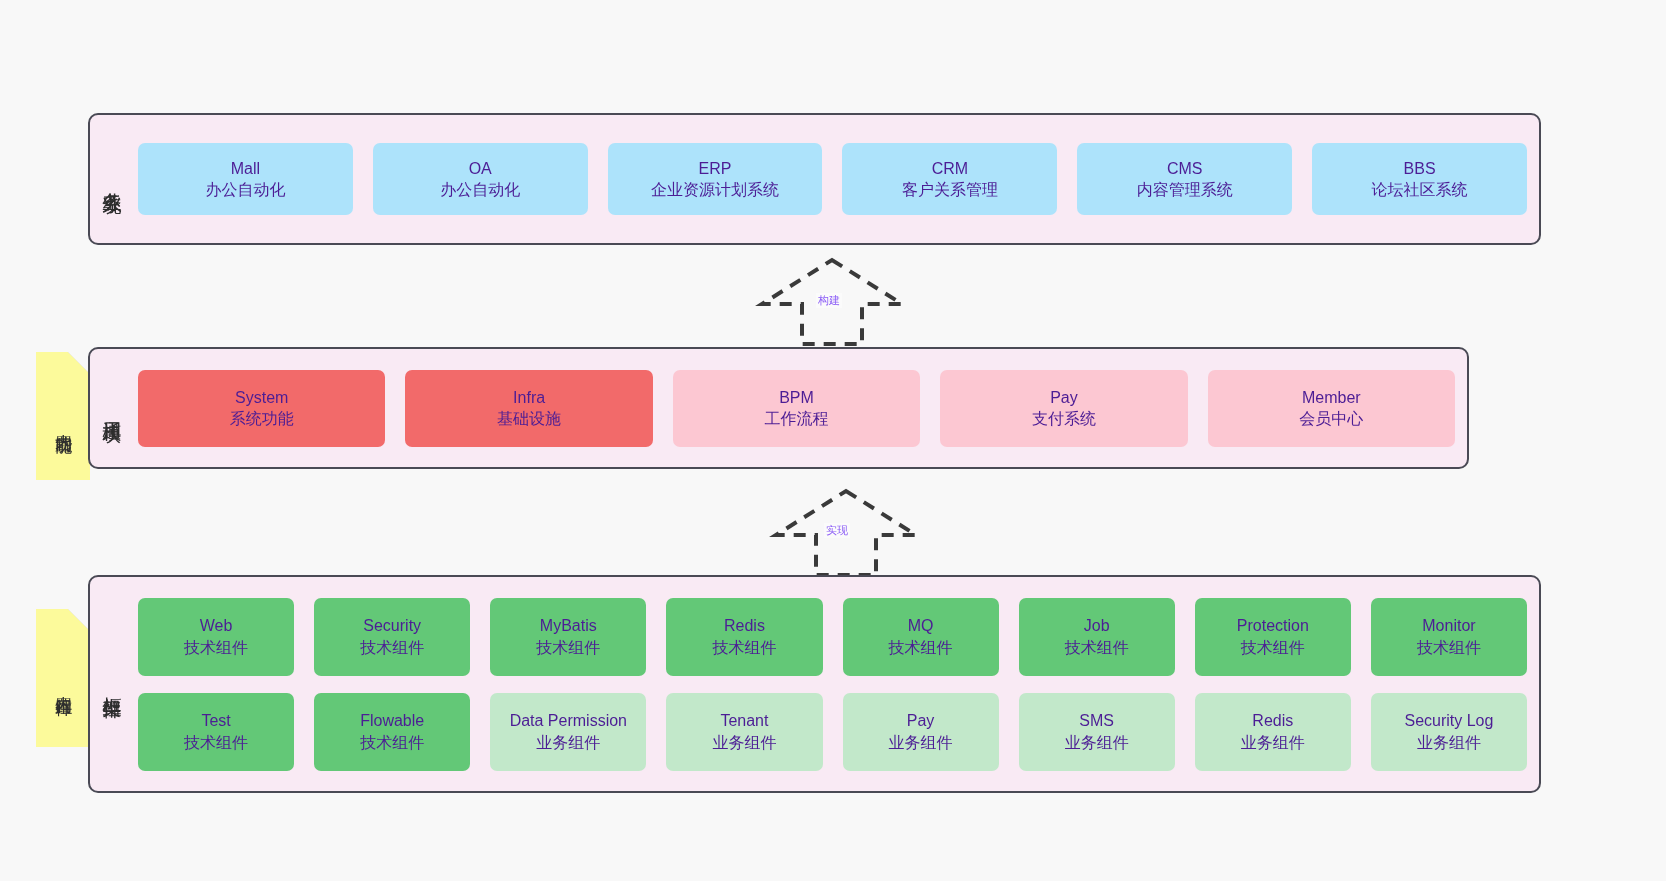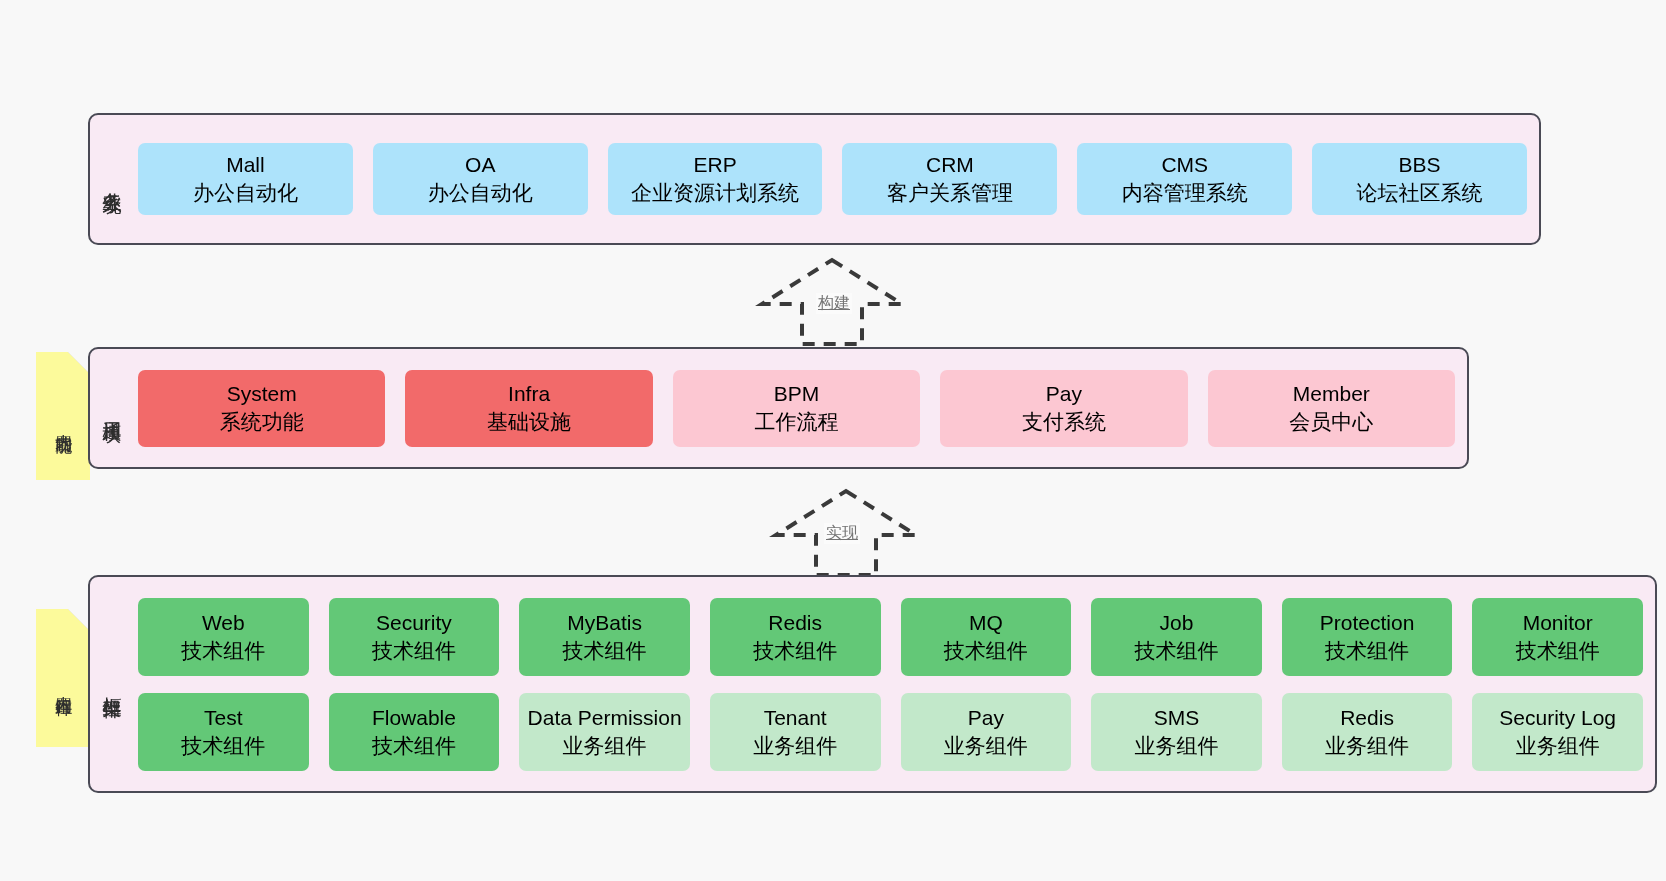--- a/index.html
+++ b/index.html
@@ -52,40 +52,40 @@
     align-items:stretch;
   }
   .cell{
     flex:1 1 0;
     border-radius:7px;
     display:flex;
     flex-direction:column;
     align-items:center;
     justify-content:center;
     text-align:center;
-    font-size:21px;
+    font-size:16px;
     line-height:1.32;
-    color:#000000;
+    color:#4c1d95;
     box-sizing:border-box;
     padding:4px 6px;
   }
   .cell .ttl{display:block;}
   .cell .sub{display:block;}
 
   
   .c-blue       {background:#ade3fb;}
   .c-red        {background:#f26a6a;}
   .c-pink       {background:#fcc7d2;}
   .c-green      {background:#63c877;}
   .c-greenlight {background:#c2e8ca;}
 
   
   #layer-business {left:88px; top:113px; width:1453px; height:132px;}
   #layer-common   {left:88px; top:347px; width:1381px; height:122px;}
-  #layer-frame    {left:88px; top:575px; width:1569px; height:218px;justify-content:center;}
+  #layer-frame    {left:88px; top:575px; width:1453px; height:218px;justify-content:center;}
 
   #layer-business .cell{height:72px;}
   #layer-common   .cell{height:77px;}
   #layer-frame    .cell{height:78px;}
 
   
   .note{
     position:absolute;
     width:54px;
     background:#fcfa9b;
@@ -125,27 +125,26 @@
   .gen-arrow{
     position:absolute;
     z-index:1;
     pointer-events:none;
   }
   #arrow-build{left:752px; top:256px; width:160px; height:92px;}
   #arrow-impl {left:766px; top:487px; width:160px; height:92px;}
   .gen-arrow svg{display:block;overflow:visible;}
   .gen-label{
     position:absolute;
-    font-size:16px;
-    color:#737373;
+    font-size:11px;
+    color:#8b5cf6;
     background:#fbfbfb;
     padding:0 2px;
     white-space:nowrap;
     z-index:2;
-    text-decoration:underline;
   }
   #label-build{left:816px; top:293px;}
   #label-impl {left:824px; top:523px;}
 </style>
 </head>
 <body>
 
 <div class="note" id="note-common">
   <span>内置功能</span>
 </div>

